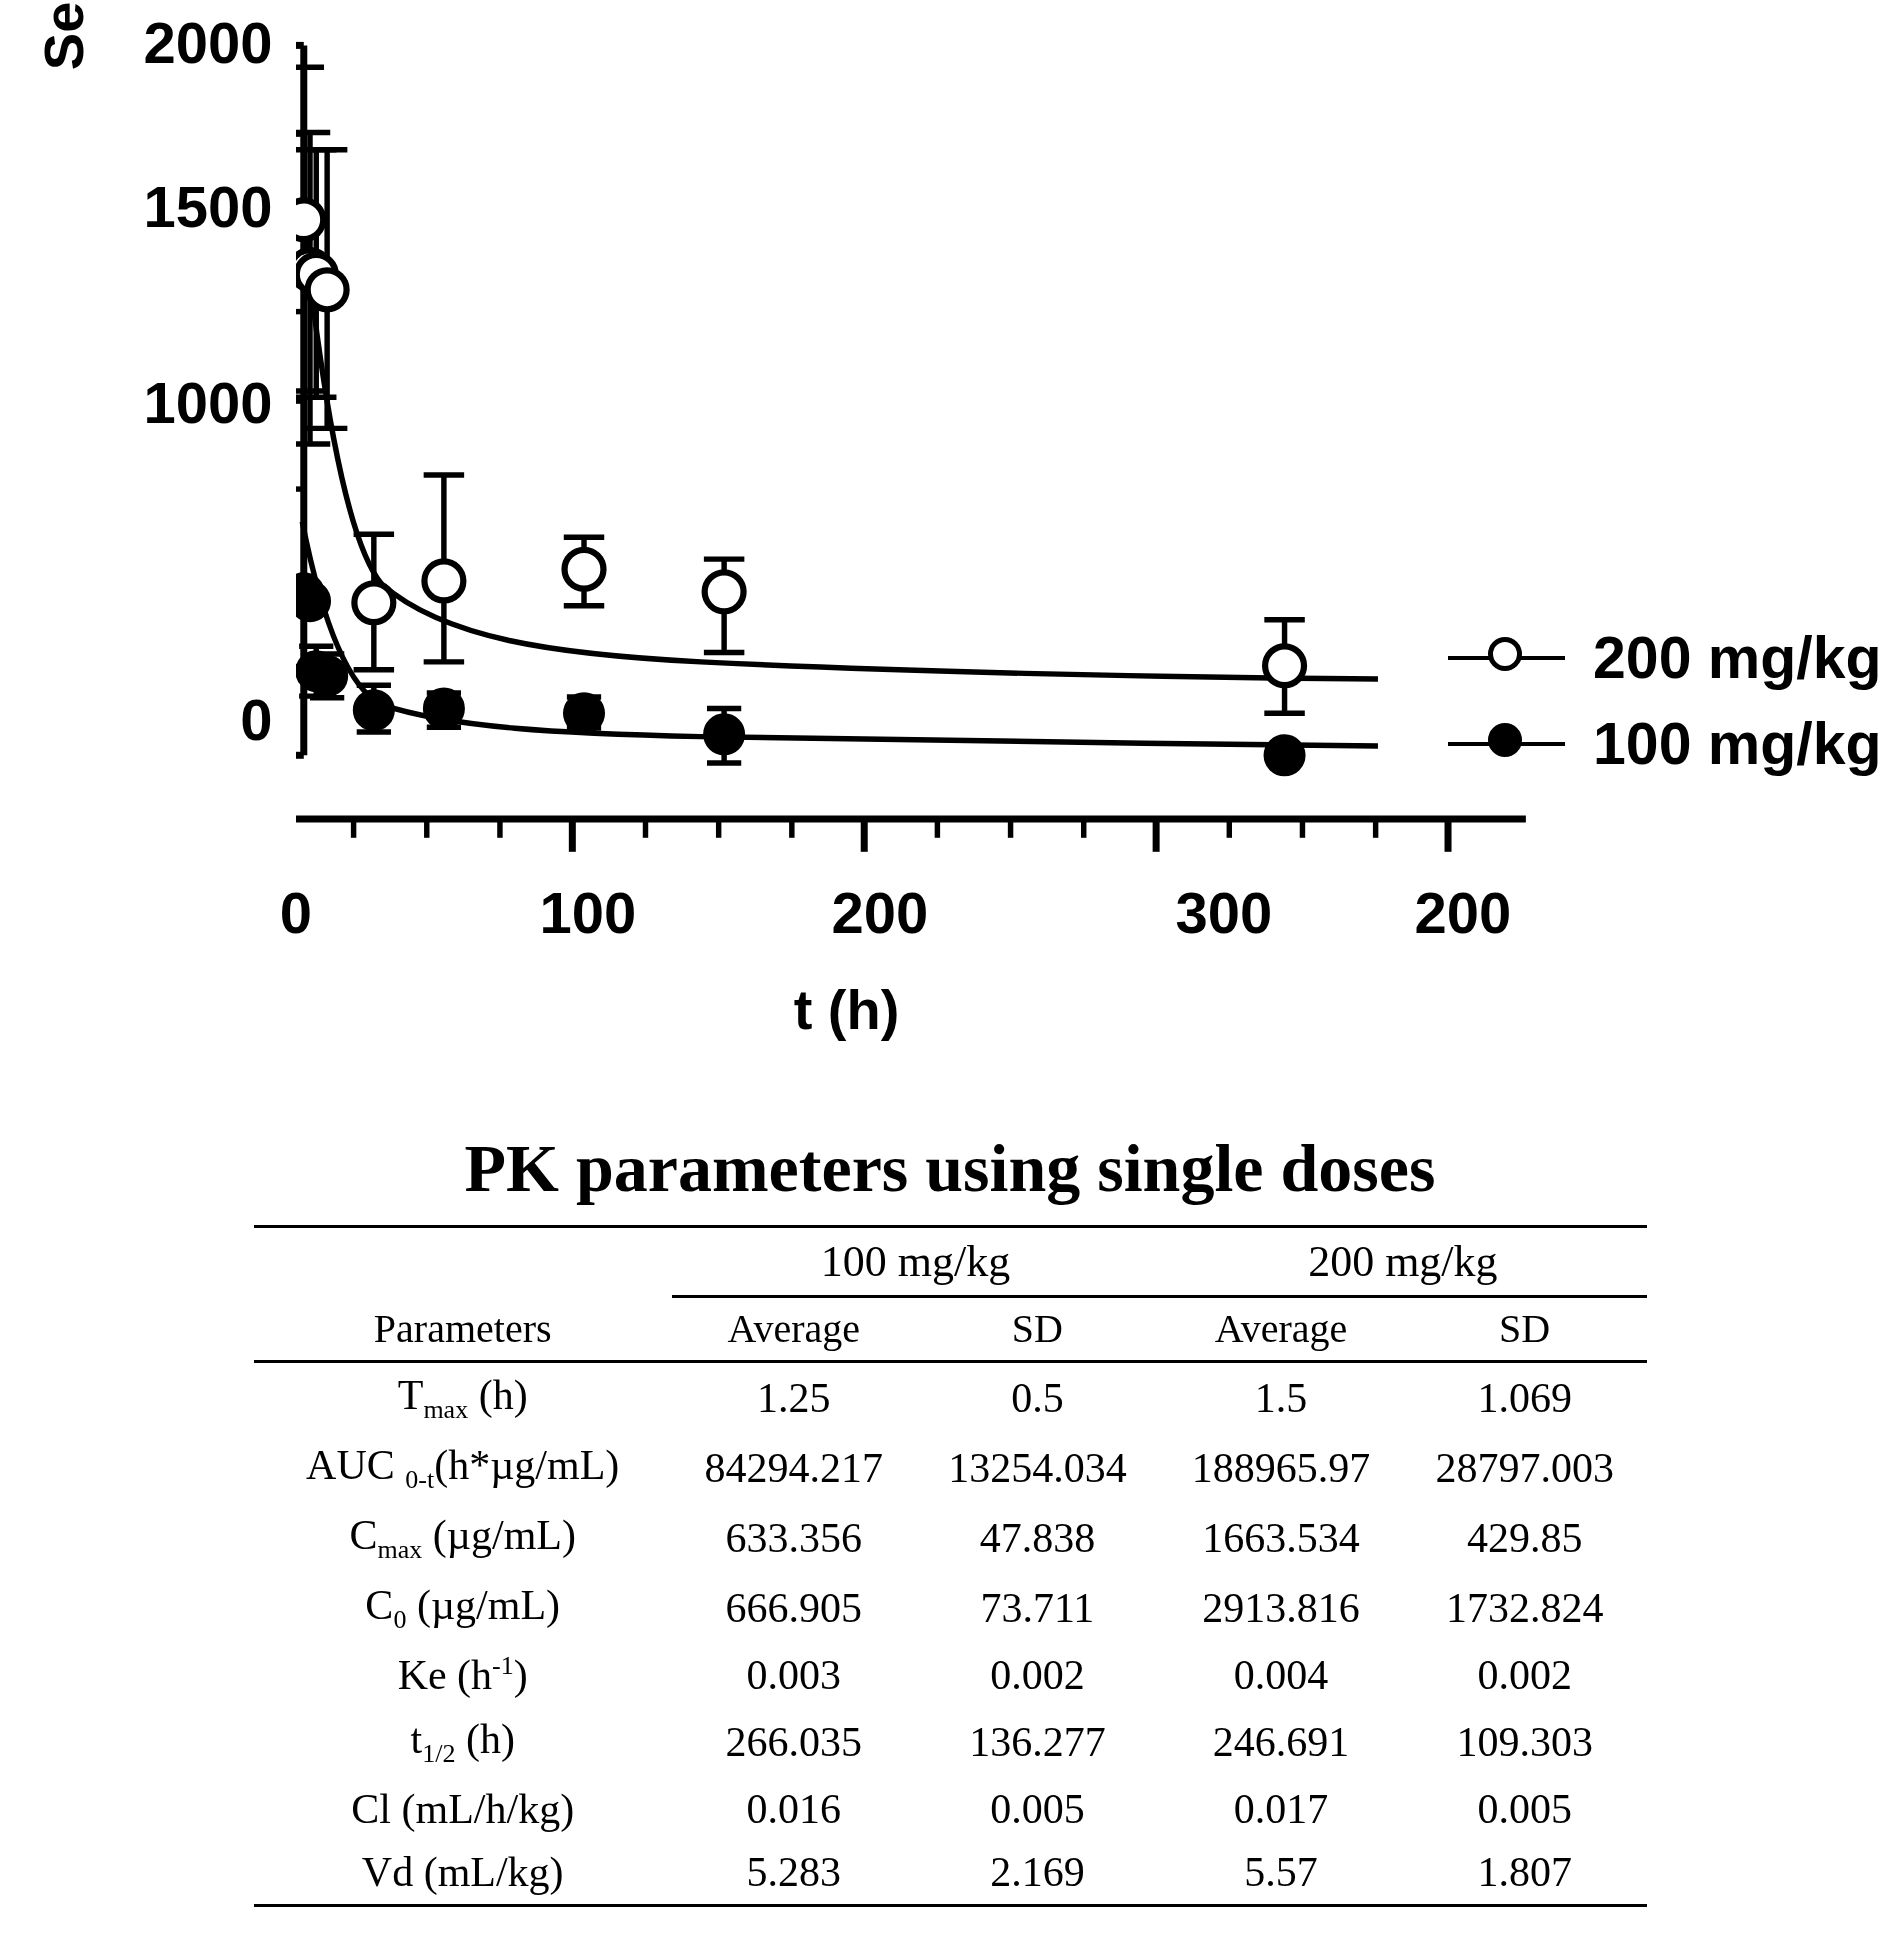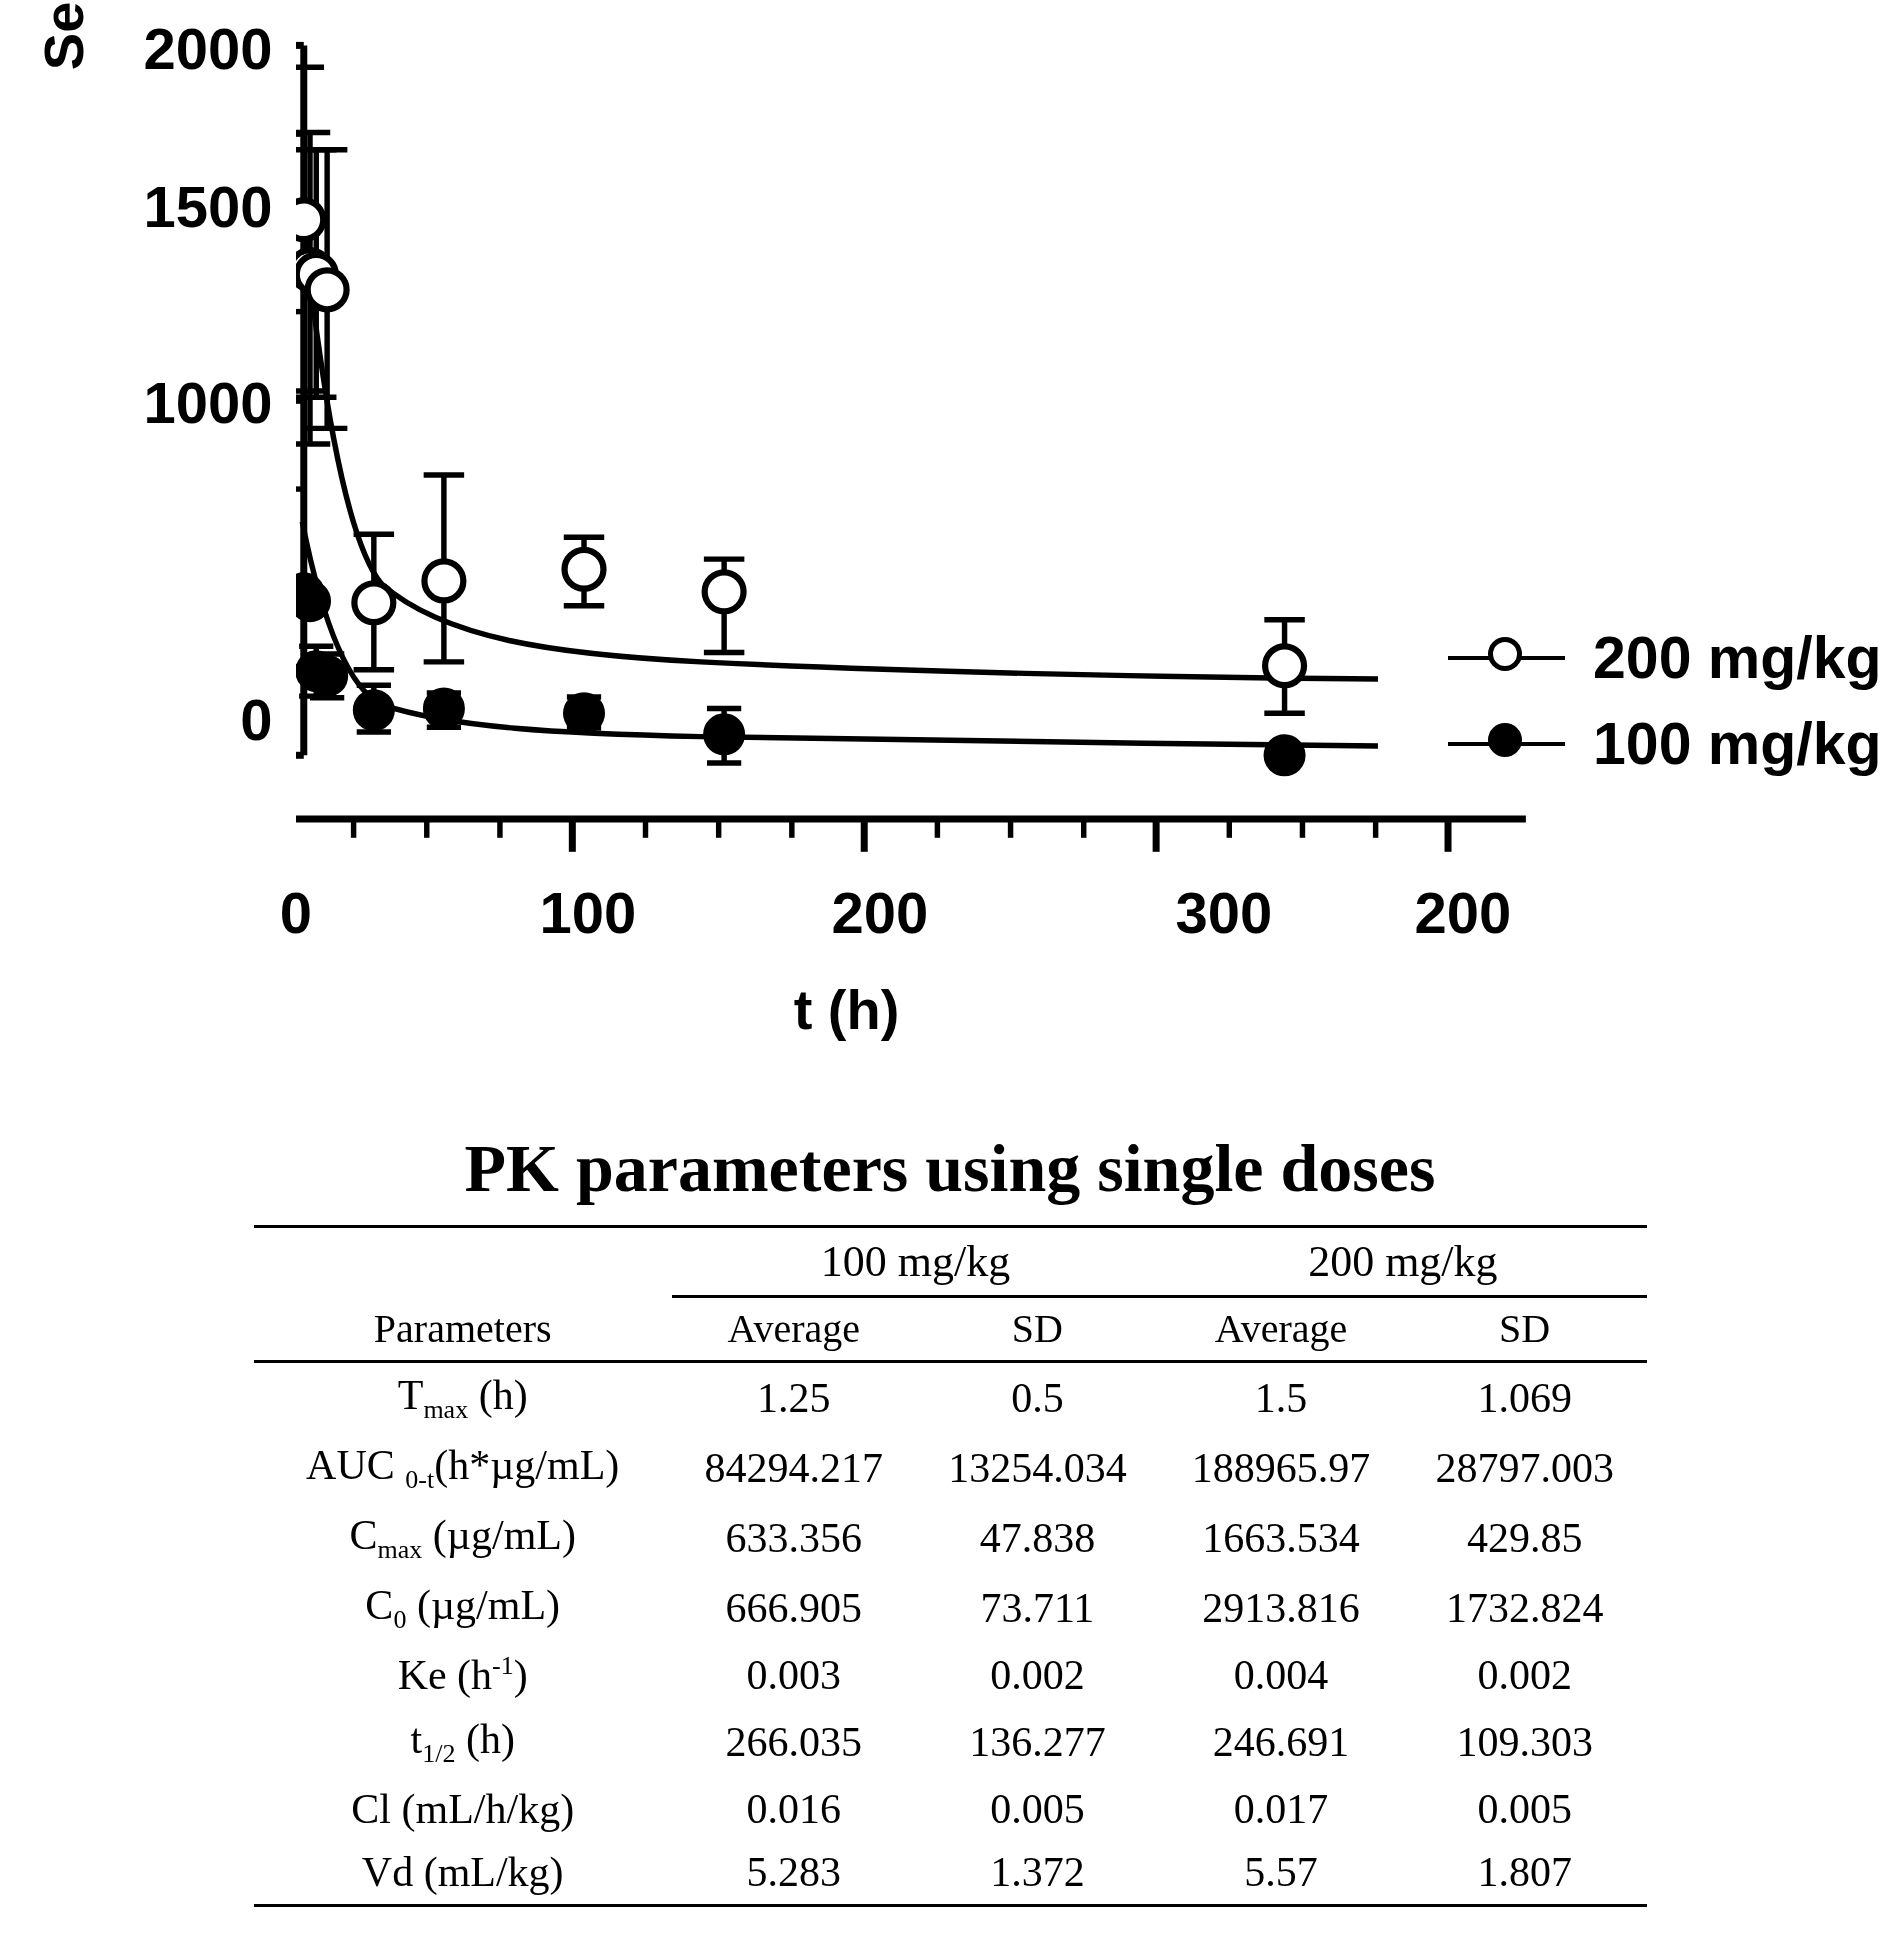--- a/index.html
+++ b/index.html
@@ -65,21 +65,21 @@
 </head>
 <body>
 
 <div class="page">
 
   <div class="chart-wrap">
 
     <div class="ylabel">Serum IgG-A7 [µg/mL]</div>
     <div class="xlabel">t (h)</div>
 
-    <div class="ytick-label" style="top:15px;width:257px;left:15.6px;">2000</div>
+    <div class="ytick-label" style="top:9px;width:257px;left:15.6px;">2000</div>
     <div class="ytick-label" style="top:173px;width:257px;left:15.6px;">1500</div>
     <div class="ytick-label" style="top:356px;width:257px;left:15.6px;margin-top:13px;">1000</div>
     <div class="ytick-label" style="top:686px;width:257px;left:15.6px;">0</div>
 
     <div class="xtick-label" style="left:218px;top:879px;width:156px;">0</div>
     <div class="xtick-label" style="left:510px;top:879px;width:156px;">100</div>
     <div class="xtick-label" style="left:802px;top:879px;width:156px;">200</div>
     <div class="xtick-label" style="left:1146px;top:879px;width:156px;">300</div>
     <div class="xtick-label" style="left:1385px;top:879px;width:156px;">200</div>
 
@@ -281,21 +281,21 @@
       <tr>
         <td class="param-cell">Cl (mL/h/kg)</td>
         <td>0.016</td>
         <td>0.005</td>
         <td>0.017</td>
         <td>0.005</td>
       </tr>
       <tr class="rule-bot">
         <td class="param-cell">Vd (mL/kg)</td>
         <td>5.283</td>
-        <td>1.372</td>
+        <td>2.169</td>
         <td>5.57</td>
         <td>1.807</td>
       </tr>
     </tbody>
       </table>
   </div>
 
 </div>
 
 

